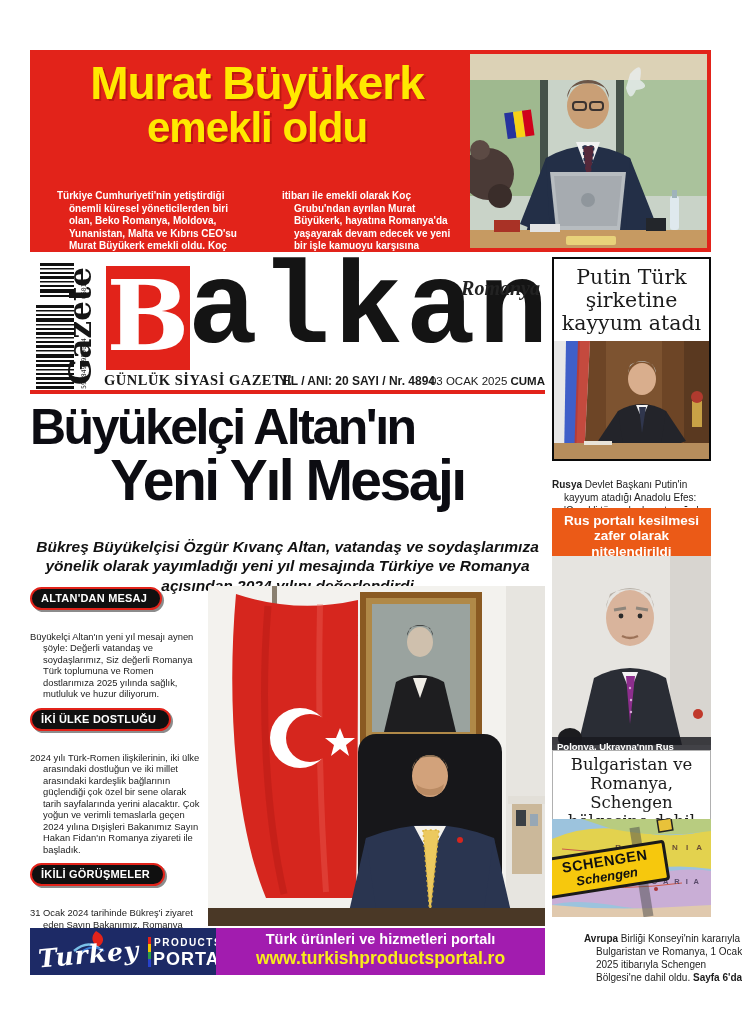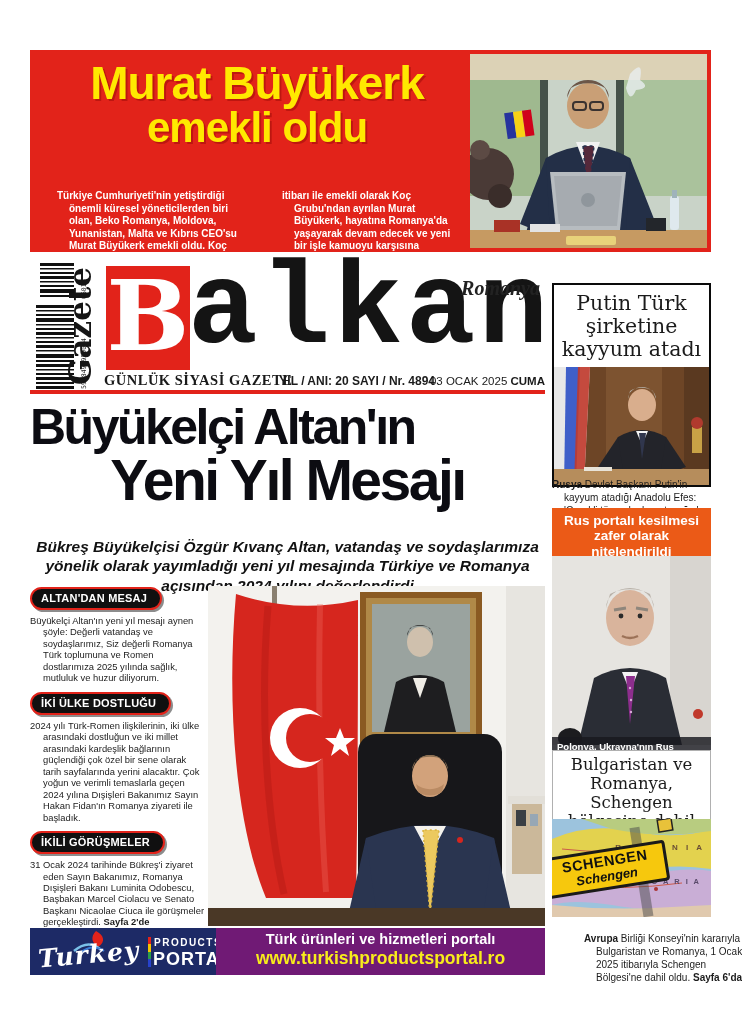--- a/index.html
+++ b/index.html
@@ -48,28 +48,28 @@
   .lead-h2{left:30px;top:452px;width:515px;text-align:center;font-size:57px;font-weight:bold;
         letter-spacing:-2.5px;line-height:1;color:#0c0c12;}
   .lead-sub{left:30px;top:537px;width:515px;text-align:center;font-style:italic;font-weight:bold;
         font-size:15.5px;line-height:1.25;color:#111;}
 
   
   .leftcol{left:30px;top:586px;width:176px;}
   .badge{display:inline-block;background:#101010;color:#fff;border:2.5px solid #e2231a;
         border-radius:14px;padding:3px 13px 4px 9px;font-weight:bold;font-size:11px;
         letter-spacing:.2px;box-shadow:2px 2px 0 rgba(0,0,0,.45);margin:1px 0 5px 0;}
-  .col-p{font-size:9.4px;line-height:1.22;margin:0 0 7px 0;padding-left:13px;text-indent:-13px;}
+  .col-p{font-size:9.4px;line-height:1.22;margin:16px 0 7px 0;padding-left:13px;text-indent:-13px;}
   .col-p b{font-weight:bold;}
 
   
   .altan-photo{left:208px;top:586px;width:337px;height:340px;overflow:hidden;}
 
   
-  .putin-box{left:552px;top:257px;width:159px;border:2px solid #0a0a0a;background:#fff;box-sizing:border-box;margin-top:26px;}
+  .putin-box{left:552px;top:257px;width:159px;border:2px solid #0a0a0a;background:#fff;box-sizing:border-box;}
   .putin-h{font-family:"DejaVu Serif",serif;font-size:20.5px;line-height:1.12;text-align:center;
         padding:7px 2px 6px 2px;color:#1b1b1b;}
   .putin-photo{width:100%;height:118px;overflow:hidden;}
   .putin-cap{left:552px;top:468px;width:159px;font-size:10px;font-weight:500;line-height:1.3;
         padding-left:12px;text-indent:-12px;box-sizing:border-box;}
   .putin-cap b,.sch-cap b,.gas-cap b{font-weight:bold;}
 
   .gas-banner{left:552px;top:508px;width:159px;background:#eb5a17;color:#fff;text-align:center;
         font-weight:bold;font-size:13.5px;line-height:1.13;padding:5px 2px;box-sizing:border-box;}
   .gas-photo{left:552px;top:556px;width:159px;height:238px;overflow:hidden;}
@@ -93,21 +93,21 @@
 
   
   .foot-logo{left:30px;top:928px;width:186px;height:47px;background:#1d2a66;overflow:hidden;}
   .turkey-script{position:absolute;left:8px;top:12px;font-family:"DejaVu Serif",serif;
         font-style:italic;font-weight:bold;font-size:25px;color:#fff;transform:rotate(-5deg);
         letter-spacing:1px;}
   .colorbar{position:absolute;left:118px;top:9px;width:3px;height:30px;
         background:linear-gradient(#e2231a 0 25%,#f5c400 25% 50%,#2a9d4a 50% 75%,#2742cd 75% 100%);}
   .fp1{position:absolute;left:124px;top:9px;font-size:10px;letter-spacing:1.5px;color:#fff;font-weight:bold;}
   .fp2{position:absolute;left:123px;top:21px;font-size:18px;letter-spacing:1px;color:#fff;font-weight:bold;}
-  .foot-blue{left:216px;top:928px;width:329px;height:47px;background:#701a75;text-align:center;}
+  .foot-blue{left:216px;top:928px;width:329px;height:47px;background:#a21caf;text-align:center;}
   .fb1{color:#fff;font-weight:bold;font-size:14.5px;margin-top:3px;}
   .fb2{color:#f8ec1b;font-weight:bold;font-size:17.5px;margin-top:1px;}
 </style>
 </head>
 <body>
 
 <div class="page">
 
   <div class="abs banner">
     <div class="abs banner-h">

